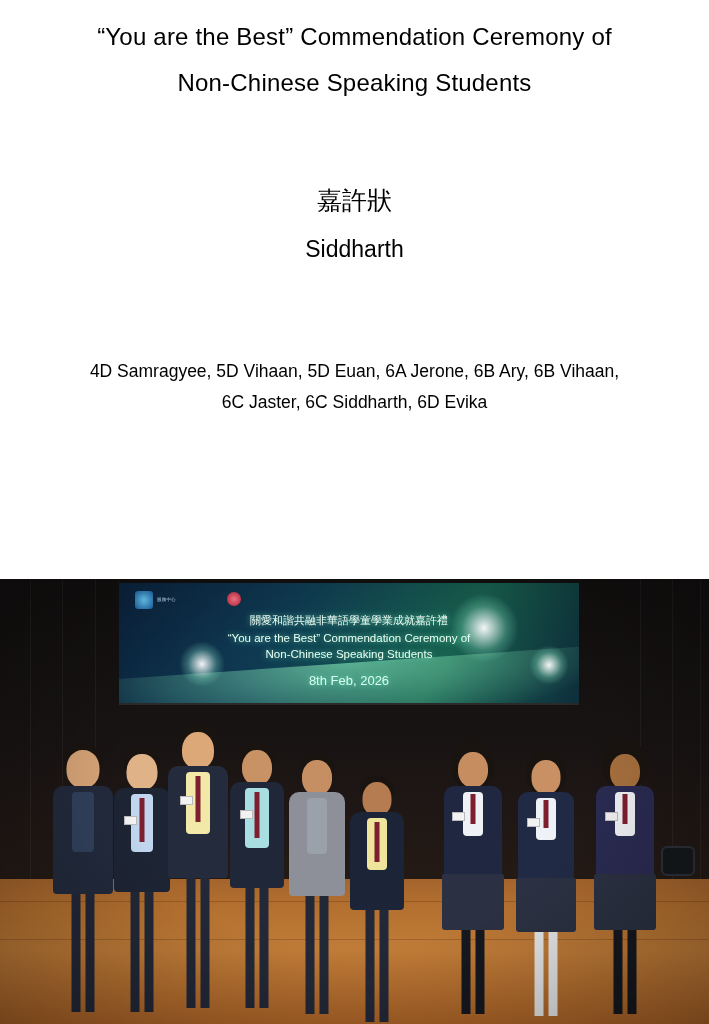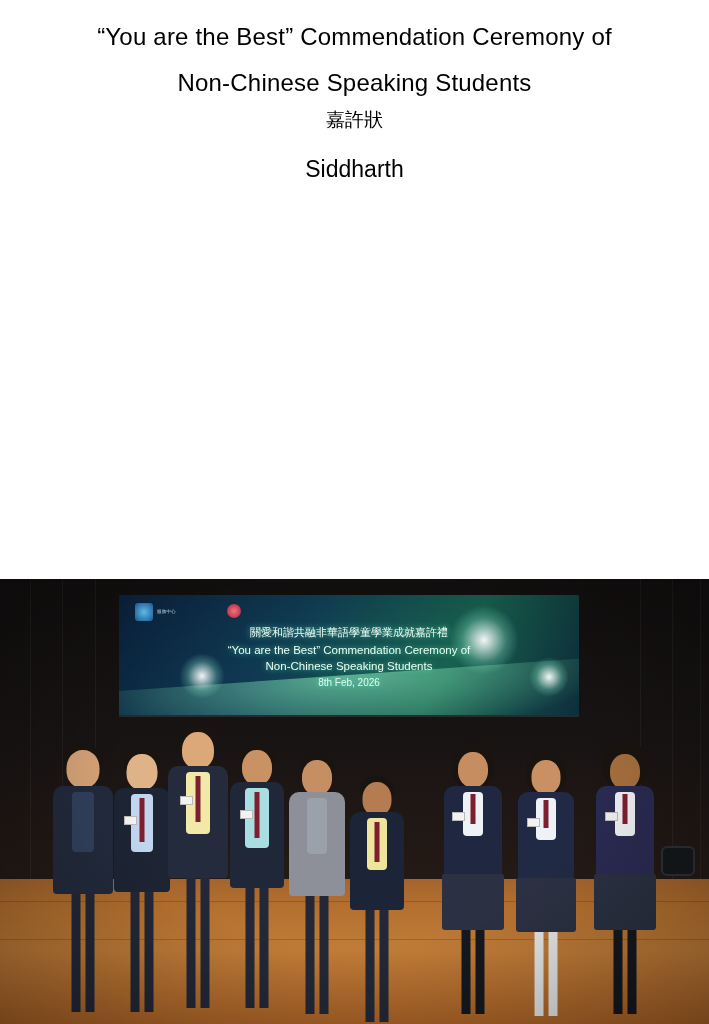--- a/index.html
+++ b/index.html
@@ -36,22 +36,23 @@
   }
 
   .title-en {
     font-size: 24px;
     line-height: 46px;
     margin-top: 14px;
     letter-spacing: 0.2px;
   }
 
   .subtitle-zh {
-    font-family: Liberation Serif, serif;
-    font-size: 19px;
+    font-family: Liberation Sans, sans-serif;
+    font-size: 25px;
+    margin-top: 80px;
     line-height: 28px;
   }
 
   .subtitle-en {
     font-size: 23px;
     margin-top: 20px;
     line-height: 30px;
   }
 
   .awardees {
@@ -84,21 +85,21 @@
     top: 0;
     width: 1px;
     height: 300px;
     background: rgba(255,255,255,0.05);
   }
 
   
   .screen {
     position: absolute;
     left: 119px;
-    top: 16px;
+    top: 4px;
     width: 460px;
     height: 120px;
     background: linear-gradient(120deg, #0b2440 0%, #0f3a52 35%, #18614f 70%, #0d2b3c 100%);
     border-bottom: 2px solid #2a2a2a;
     overflow: hidden;
   }
   .screen::after {
     content: "";
     position: absolute;
     left: -10%;
@@ -154,22 +155,22 @@
   .screen-en1 {
     font-size: 11.5px;
     line-height: 16px;
     margin-top: 2px;
   }
   .screen-en2 {
     font-size: 11.5px;
     line-height: 16px;
   }
   .screen-date {
-    font-size: 10px;
-    margin-top: 3px;
+    font-size: 13px;
+    margin-top: 11px;
     color: #d8fff0;
   }
   .sparkle {
     position: absolute;
     z-index: 2;
     background: radial-gradient(circle, rgba(255,255,255,0.95) 0%, rgba(160,255,220,0.25) 45%, rgba(0,0,0,0) 70%);
     border-radius: 50%;
   }
 
   
@@ -294,20 +295,24 @@
 <div class="page">
 
   <div class="text-block">
     <div class="title-en">“You are the Best” Commendation Ceremony of</div>
     <div class="title-en" style="margin-top:0">Non-Chinese Speaking Students</div>
 
     <div class="subtitle-zh">嘉許狀</div>
     <div class="subtitle-en">Siddharth</div>
   </div>
 
+  <div class="awardees">
+    <div>4D Samragyee, 5D Vihaan, 5D Euan, 6A Jerone, 6B Ary, 6B Vihaan,</div>
+    <div>6C Jaster, 6C Siddharth, 6D Evika</div>
+  </div>
 
   <div class="photo">
 
     <div class="stage-wall">
       <div class="wall-panel" style="left:30px"></div>
       <div class="wall-panel" style="left:62px"></div>
       <div class="wall-panel" style="left:95px"></div>
       <div class="wall-panel" style="left:640px"></div>
       <div class="wall-panel" style="left:672px"></div>
       <div class="wall-panel" style="left:700px"></div>

